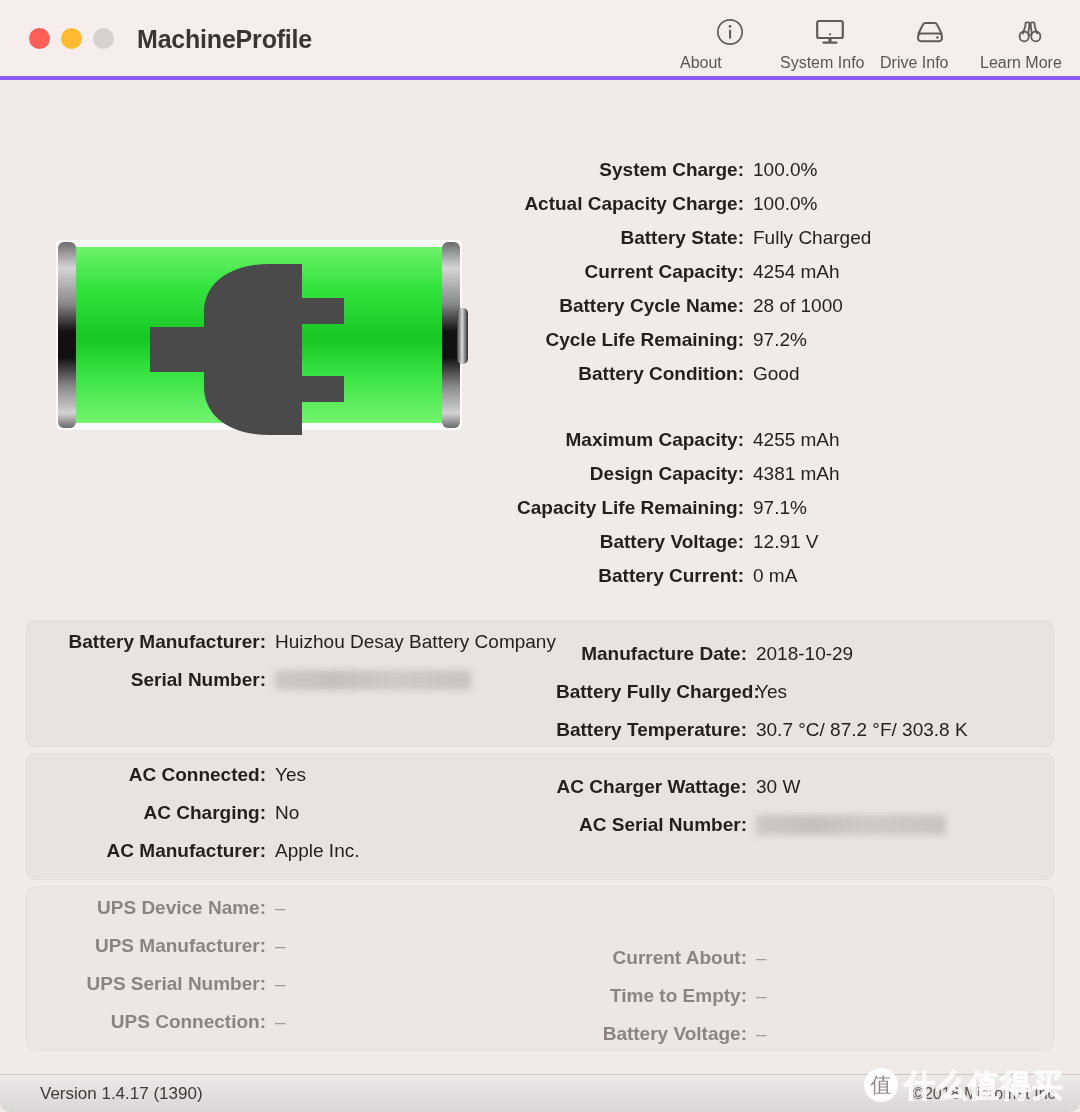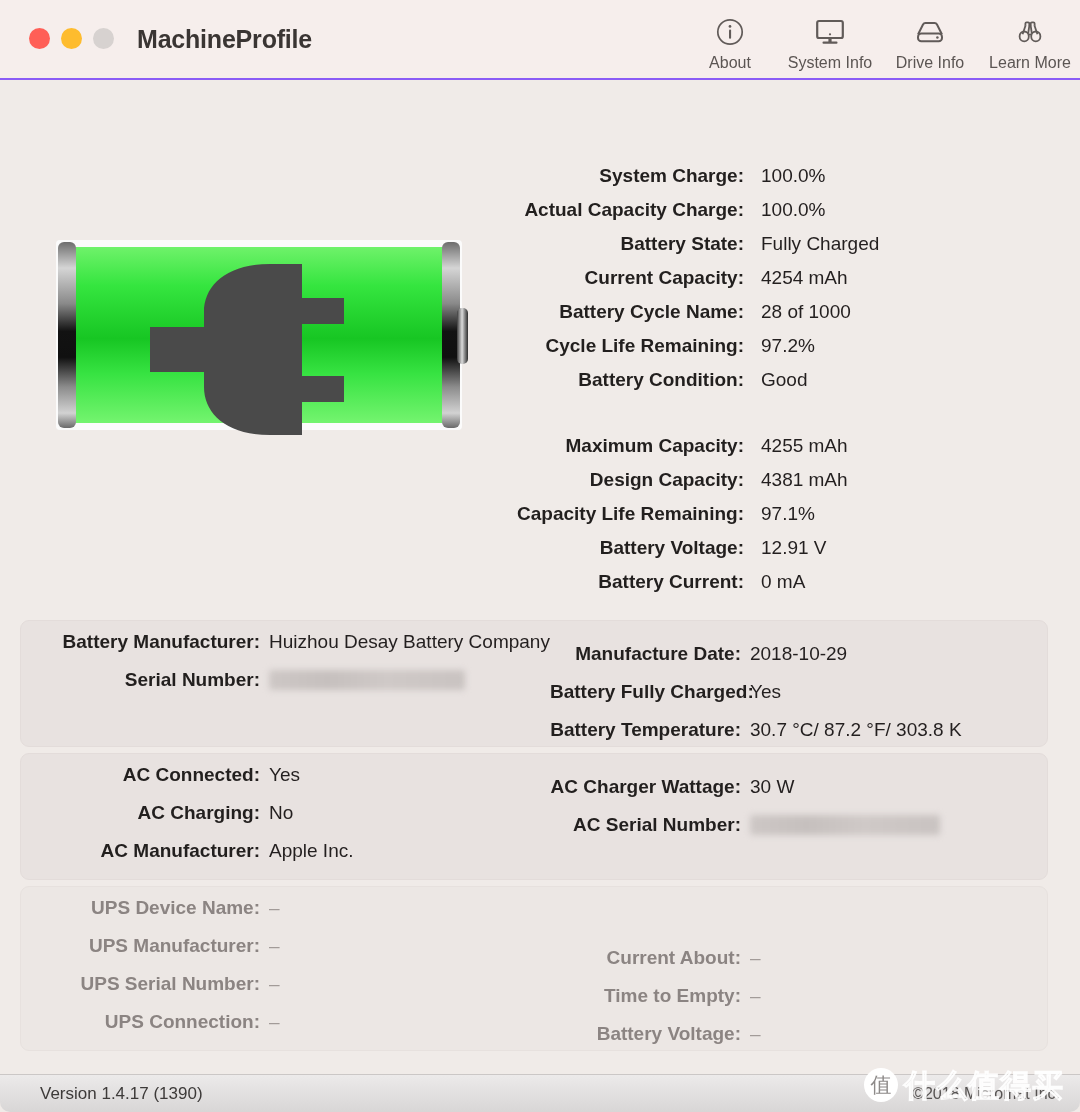--- a/index.html
+++ b/index.html
@@ -19,21 +19,21 @@
     -webkit-font-smoothing: antialiased;
   }
 
   
   .titlebar {
     position: absolute;
     left: 0; top: 0;
     width: 1080px;
     height: 80px;
     background: #f6eeec;
-    border-bottom: 2px solid #8b5cf6;
+    border-bottom: 4px solid #8b5cf6;
   }
   .traffic {
     position: absolute;
     left: 29px; top: 28px;
     display: flex;
     gap: 11px;
     align-items: center;
   }
   .light {
     width: 21px; height: 21px;
@@ -58,21 +58,20 @@
     right: 0; top: 4px;
     height: 74px;
     display: flex;
     align-items: flex-start;
   }
   .tb-item {
     width: 100px;
     height: 72px;
     display: flex;
     flex-direction: column;
-    align-items: center;
     justify-content: flex-start;
     padding-top: 11px;
     border-radius: 9px;
     cursor: default;
   }
   .tb-item.selected { background: #e7dfdd; }
   .tb-icon {
     height: 34px;
     display: flex;
     align-items: center;
@@ -96,23 +95,22 @@
   }
 
   
   .battery-art {
     position: absolute;
     left: 52px; top: 145px;
     width: 440px; height: 215px;
   }
   .row {
     display: flex;
-    align-items: center;
+    align-items: flex-start;
     height: 34px;
-    gap: 8px;
   }
   .row .lbl {
     width: 753px;
     text-align: right;
     font-size: 19px;
     font-weight: 700;
     color: #221f1e;
     padding-right: 9px;
     white-space: nowrap;
   }
@@ -122,21 +120,21 @@
     color: #231f1f;
     white-space: nowrap;
   }
 
   .group-a { position: absolute; left: 0; top: 78px; width: 1080px; }
   .group-b { position: absolute; left: 0; top: 348px; width: 907px; }
 
   
   .panel {
     position: absolute;
-    left: 20px;
+    left: 26px;
     width: 1028px;
     background: #e8e2e0;
     border-radius: 9px;
     border: 1px solid #e3dcda;
   }
   .panel.dim {
     background: #ece7e4;
     border-color: #e7e1de;
   }
   .panel-cols {

